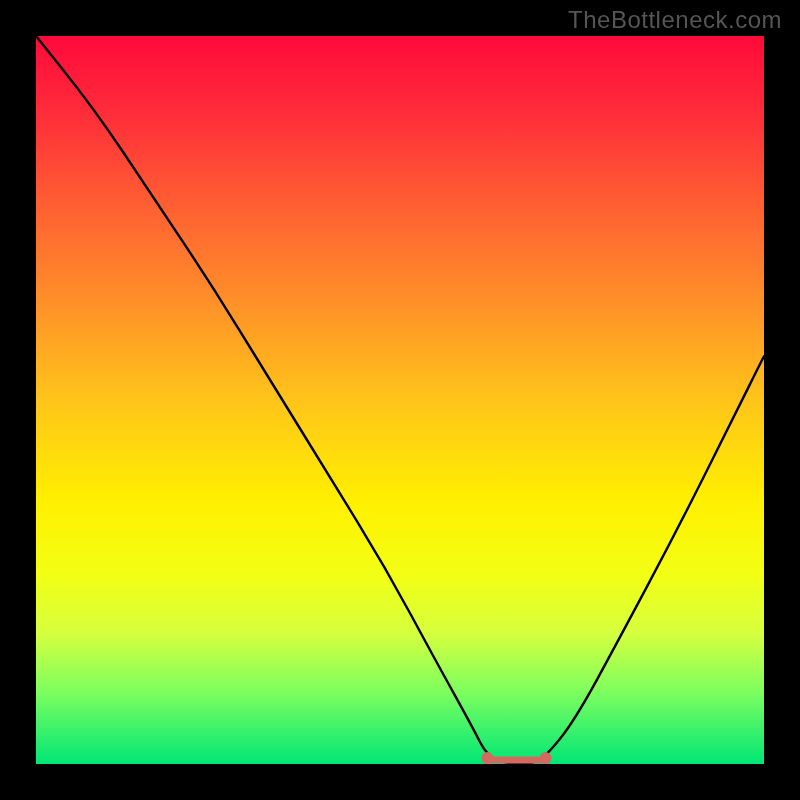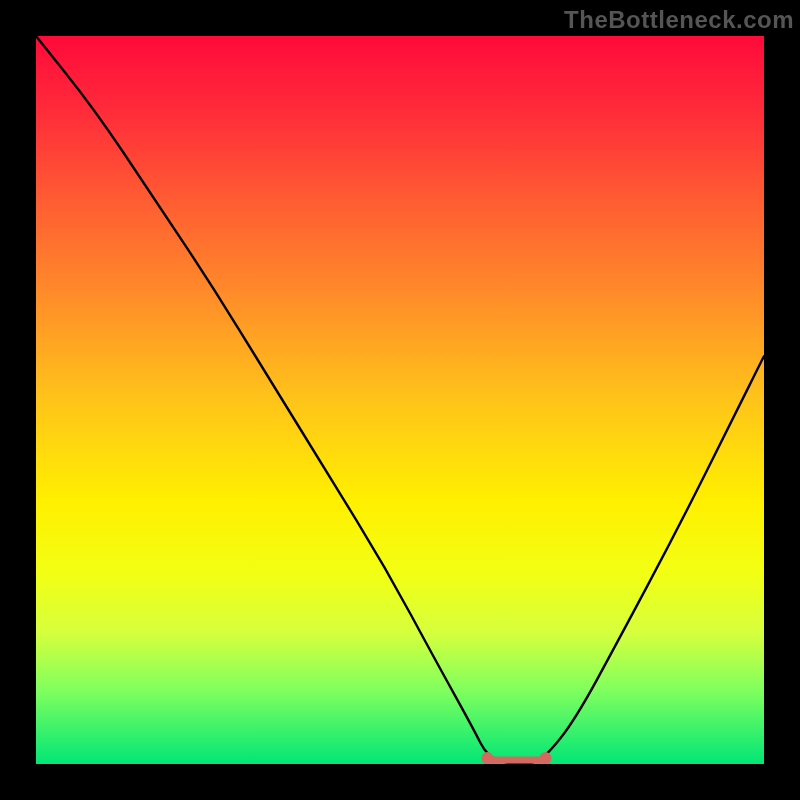--- a/index.html
+++ b/index.html
@@ -29,25 +29,25 @@
       #ff8a2a 35%,
       #ffc41a 50%,
       #fff000 64%,
       #f2ff14 74%,
       #d6ff3e 82%,
       #7eff5e 90%,
       #00e676 100%);
   }
   .watermark {
     position: absolute;
-    right: 6px;
+    right: 18px;
     top: 6px;
     color: #555;
     font-size: 24px;
-    font-weight: 700;
+    font-weight: 400;
     letter-spacing: 0.5px;
     font-family: Arial, Helvetica, sans-serif;
     user-select: none;
   }
   svg.curve {
     position: absolute;
     inset: 0;
     width: 100%;
     height: 100%;
   }

